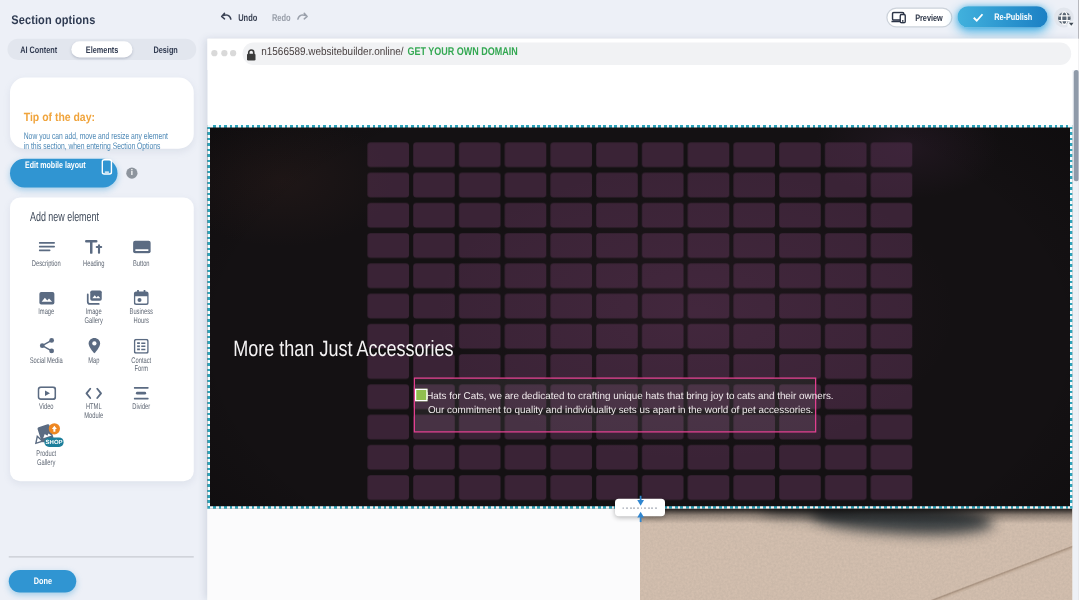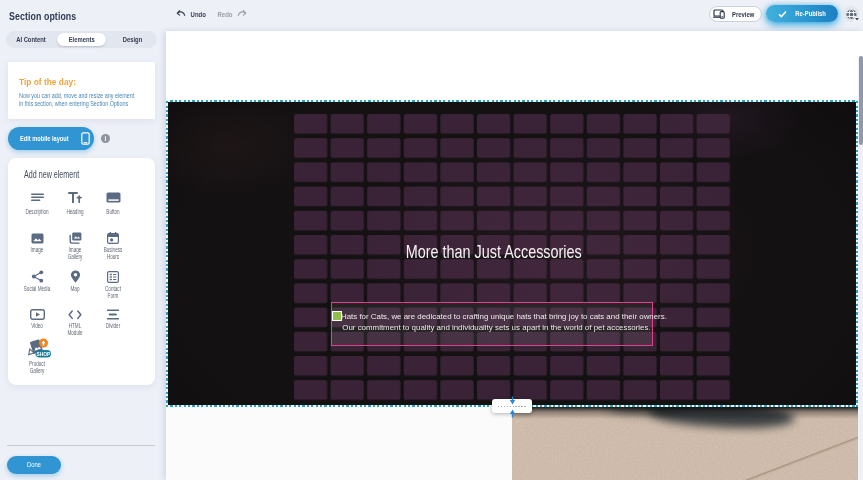--- a/index.html
+++ b/index.html
@@ -13,33 +13,33 @@
 
 #preview { left:709px; top:6px; width:53px; height:16px; background:#fff; border:1px solid #ccd2da; border-radius:8px; display:flex; align-items:center; justify-content:center; gap:3px; }
 #preview span { font-size:7.5px; font-weight:bold; color:#2c3547; transform:scaleX(.78); }
 #republish { left:766px; top:5px; width:72px; height:17px; border-radius:9px; background:linear-gradient(90deg,#41b1dd,#1b80c4); display:flex; align-items:center; justify-content:center; gap:4px; box-shadow:0 3px 9px rgba(40,165,225,.9), 0 0 4px rgba(40,165,225,.45); }
 #republish span { font-size:7.5px; font-weight:bold; color:#fff; transform:scaleX(.78); }
 
 #tabs { left:6px; top:31px; width:151px; height:17px; background:#e2e6ee; border-radius:9px; display:flex; align-items:center;justify-content:center; }
 #tabs .tab { flex:1; text-align:center; font-size:7.5px; font-weight:bold; color:#323c52; }
 #tabs .tab span { display:inline-block; transform:scaleX(.78); }
 #tabs .sel { background:#fff; border-radius:8px; height:13px; line-height:13px; margin:0 1px; box-shadow:0 1px 2px rgba(60,70,100,.25); }
-#tipcard { left:8px; top:62px; width:147px; height:57px; background:#fff; border-radius:1px; padding:14px 11px 0 11px; box-shadow:0 2px 6px rgba(130,140,170,.14); }
+#tipcard { left:8px; top:62px; width:147px; height:57px; background:#fff; border-radius:12px; padding:27px 11px 0 11px; box-shadow:0 2px 6px rgba(130,140,170,.14); }
 #tipcard h3 { font-size:9.5px; font-weight:bold; color:#f0a43c; transform:scaleX(.88); transform-origin:0 0; white-space:nowrap; }
 #tipcard p { margin-top:5px; font-size:7.5px; line-height:7.7px; color:#4b87b5; transform:scaleX(.72); transform-origin:0 0; white-space:nowrap; }
-#editmob { left:8px; top:127px; width:86px; height:23px; background:#3095d2; border-radius:12px; display:flex; align-items:center; justify-content:center; gap:4px; box-shadow:0 2px 5px rgba(48,149,210,.4); }
+#editmob { left:8px; top:127px; width:86px; height:23px; background:#3095d2; border-radius:12px; display:flex; align-items:flex-start; justify-content:center; gap:4px; box-shadow:0 2px 5px rgba(48,149,210,.4); }
 #editmob span { font-size:7.5px; font-weight:bold; color:#fff; transform:scaleX(.75); white-space:nowrap; }
 #infoc { left:101px; top:134px; width:9px; height:9px; border-radius:50%; background:#8d949d; color:#fff; font-size:6.5px; font-weight:bold; text-align:center; line-height:9px; }
 #addcard { left:8px; top:158px; width:147px; height:227px; background:#fff; border-radius:8px; box-shadow:0 2px 6px rgba(130,140,170,.14); }
 #addcard h2 { position:absolute; left:16px; top:10px; font-size:10.5px; font-weight:normal; color:#3f4a5a; transform:scaleX(.68); transform-origin:0 0; white-space:nowrap; }
 .el { position:absolute; width:38px; text-align:center; }
 .el .ic { height:14px; display:flex; align-items:flex-end; justify-content:center; }
 .el .lb { margin-top:4.5px; font-size:6.6px; line-height:7px; color:#5f6774; transform:scaleX(.7); transform-origin:50% 0; }
 #divline { left:7px; top:445px; width:148px; height:1px; background:#c7cad2; }
-#donebtn { left:7px; top:456px; width:54px; height:18px; background:#3095d2; border-radius:9px; color:#fff; font-size:7.5px; font-weight:normal; text-align:center; line-height:18px; box-shadow:0 2px 5px rgba(48,149,210,.4); }
+#donebtn { left:7px; top:456px; width:54px; height:18px; background:#3095d2; border-radius:9px; color:#fff; font-size:7.5px; font-weight:bold; text-align:center; line-height:18px; box-shadow:0 2px 5px rgba(48,149,210,.4); }
 #donebtn span { display:inline-block; transform:scaleX(.78); }
 
 #canvas { left:166px; top:31px; width:697px; height:449px; background:#fff; box-shadow:-2px 0 6px rgba(80,95,130,.18); }
 #urlbar { left:0; top:0; width:697px; height:25px; background:#fff; }
 #urlbar .dot { position:absolute; top:9px; width:5px; height:5px; border-radius:50%; background:#d9d9d9; }
 #urlpill { position:absolute; left:28px; top:3px; width:663px; height:18px; background:#f1f2f4; border-radius:9px; }
 #urltext { position:absolute; left:0; top:0; width:697px; height:25px; font-size:9px; color:#4a4242; white-space:nowrap; }
 #urltext .lk { position:absolute; left:31px; top:7.5px; }
 #urltext .u { position:absolute; left:43px; top:5px; transform:scaleX(.885); transform-origin:0 0; }
 #urltext .g { position:absolute; left:159.5px; top:5px; color:#33a852; font-weight:bold; transform:scaleX(.8); transform-origin:0 0; }
@@ -47,21 +47,21 @@
 
 #sitehead { left:0; top:25px; width:692px; height:44px; background:#e54539; }
 #logo { left:13.5px; top:15px; font-size:9px; font-weight:bold; color:#fff; letter-spacing:.3px; transform:scaleX(.56); transform-origin:0 0; white-space:nowrap; }
 #nav { right:130px; top:16px; font-size:8.3px; color:#fff; white-space:nowrap; }
 #hero { left:0; top:69px; width:692px; height:307px; background:#141113; overflow:hidden; }
 #heroborder { left:0; top:69px; width:692px; height:307px; pointer-events:none; }
 .dashh { position:absolute; left:0; width:692px; height:1.6px; background:repeating-linear-gradient(90deg,#2da4bb 0 2.2px,#f2fbfd 2.2px 4.4px); }
 .dashv { position:absolute; top:0; width:1.6px; height:307px; background:repeating-linear-gradient(0deg,#2da4bb 0 2.2px,#f2fbfd 2.2px 4.4px); }
 #tiles { position:absolute; left:127px; top:13px; width:439px; height:290px; }
 #h1a { position:absolute; left:0; top:63px; width:655px; text-align:center; font-size:22.5px; line-height:37px; color:#fcfcfc; letter-spacing:3.2px; word-spacing:-4px; font-weight:normal; }
-#sub { position:absolute; left:0; top:142px; width:655px; text-align:center; font-size:17.8px; color:#f5f3f4; }
+#sub { position:absolute; left:0; top:169px; width:655px; text-align:left; font-size:17.8px; color:#f5f3f4; }
 #sub span { display:inline-block; transform:scaleX(.81); }
 #tbox { position:absolute; left:165px; top:202px; width:322px; height:44px; border:1px solid #e23f8f; background:rgba(255,255,255,.07); }
 #tbox p { margin-top:7.5px; margin-left:9px; text-align:center; font-size:7.9px; line-height:11.4px; color:#efe9eb; white-space:nowrap; }
 #ghandle { position:absolute; left:0px; top:8px; width:10px; height:10px; background:#90bf4e; border:1px solid #fff; }
 
 #botleft { left:0; top:376px; width:346px; height:73px; background:#fbfbfc; }
 #photo { left:346px; top:376px; width:346px; height:73px; background:#cbb5a4; overflow:hidden; }
 
 #rhandle { left:326px; top:368px; width:40px; height:14px; background:#fff; border-radius:3px; box-shadow:0 1px 4px rgba(0,0,0,.3); }
 #rdots { position:absolute; left:6px; top:6.8px; width:29px; height:1.4px;
@@ -262,20 +262,36 @@
           <text x="20.3" y="17.6" font-size="4.8" font-weight="bold" fill="#fff" text-anchor="middle" font-family="Liberation Sans">SHOP</text>
         </svg>
       </div>
       <div class="lb">Product<br>Gallery</div>
     </div>
 </div>
 <div class="abs" id="divline"></div>
 <div class="abs" id="donebtn"><span>Done</span></div>
 
 <div class="abs" id="canvas">
+<div class="abs" id="urlbar">
+  <div class="dot" style="left:3px"></div>
+      <div class="dot" style="left:10.5px"></div>
+      <div class="dot" style="left:18px"></div>
+  <div id="urlpill"></div>
+  <div id="urltext">
+        <span class="lk">
+          <svg width="8" height="10" viewBox="0 0 8 10">
+            <rect x=".6" y="4" width="6.8" height="5.4" rx="1" fill="#3a3a3a"></rect>
+            <path d="M2 4.5 v-1.5 a2 2 0 0 1 4 0 v1.5" fill="none" stroke="#3a3a3a" stroke-width="1.3"></path>
+          </svg>
+        </span>
+        <span class="u">n1566589.websitebuilder.online/</span>
+        <span class="g">GET YOUR OWN DOMAIN</span>
+      </div>
+</div>
 <div class="abs" id="hero">
   <div id="tiles">
         <svg width="439" height="290" viewBox="0 0 439 290">
           <defs>
             <pattern id="tp" width="36.6" height="24.2" patternUnits="userSpaceOnUse">
               <rect x="1" y="1" width="33.2" height="19.6" rx="2.5" fill="#3a2336"></rect>
             </pattern>
           </defs>
           <rect width="439" height="290" fill="url(#tp)"></rect>
         </svg>

